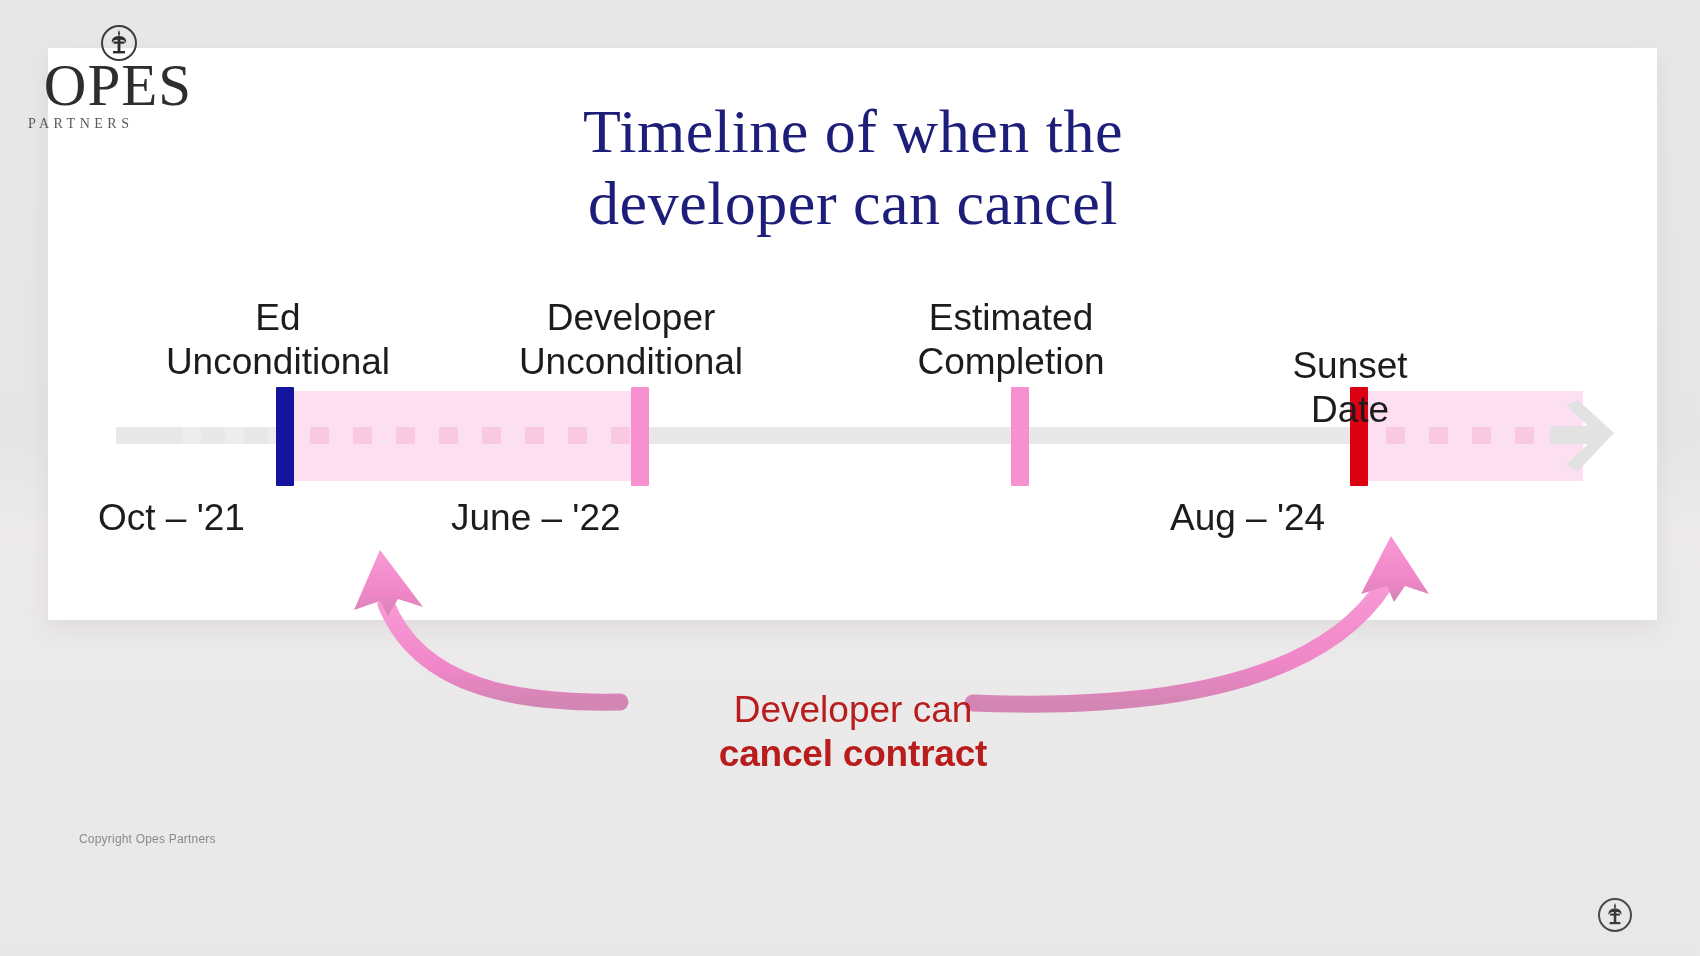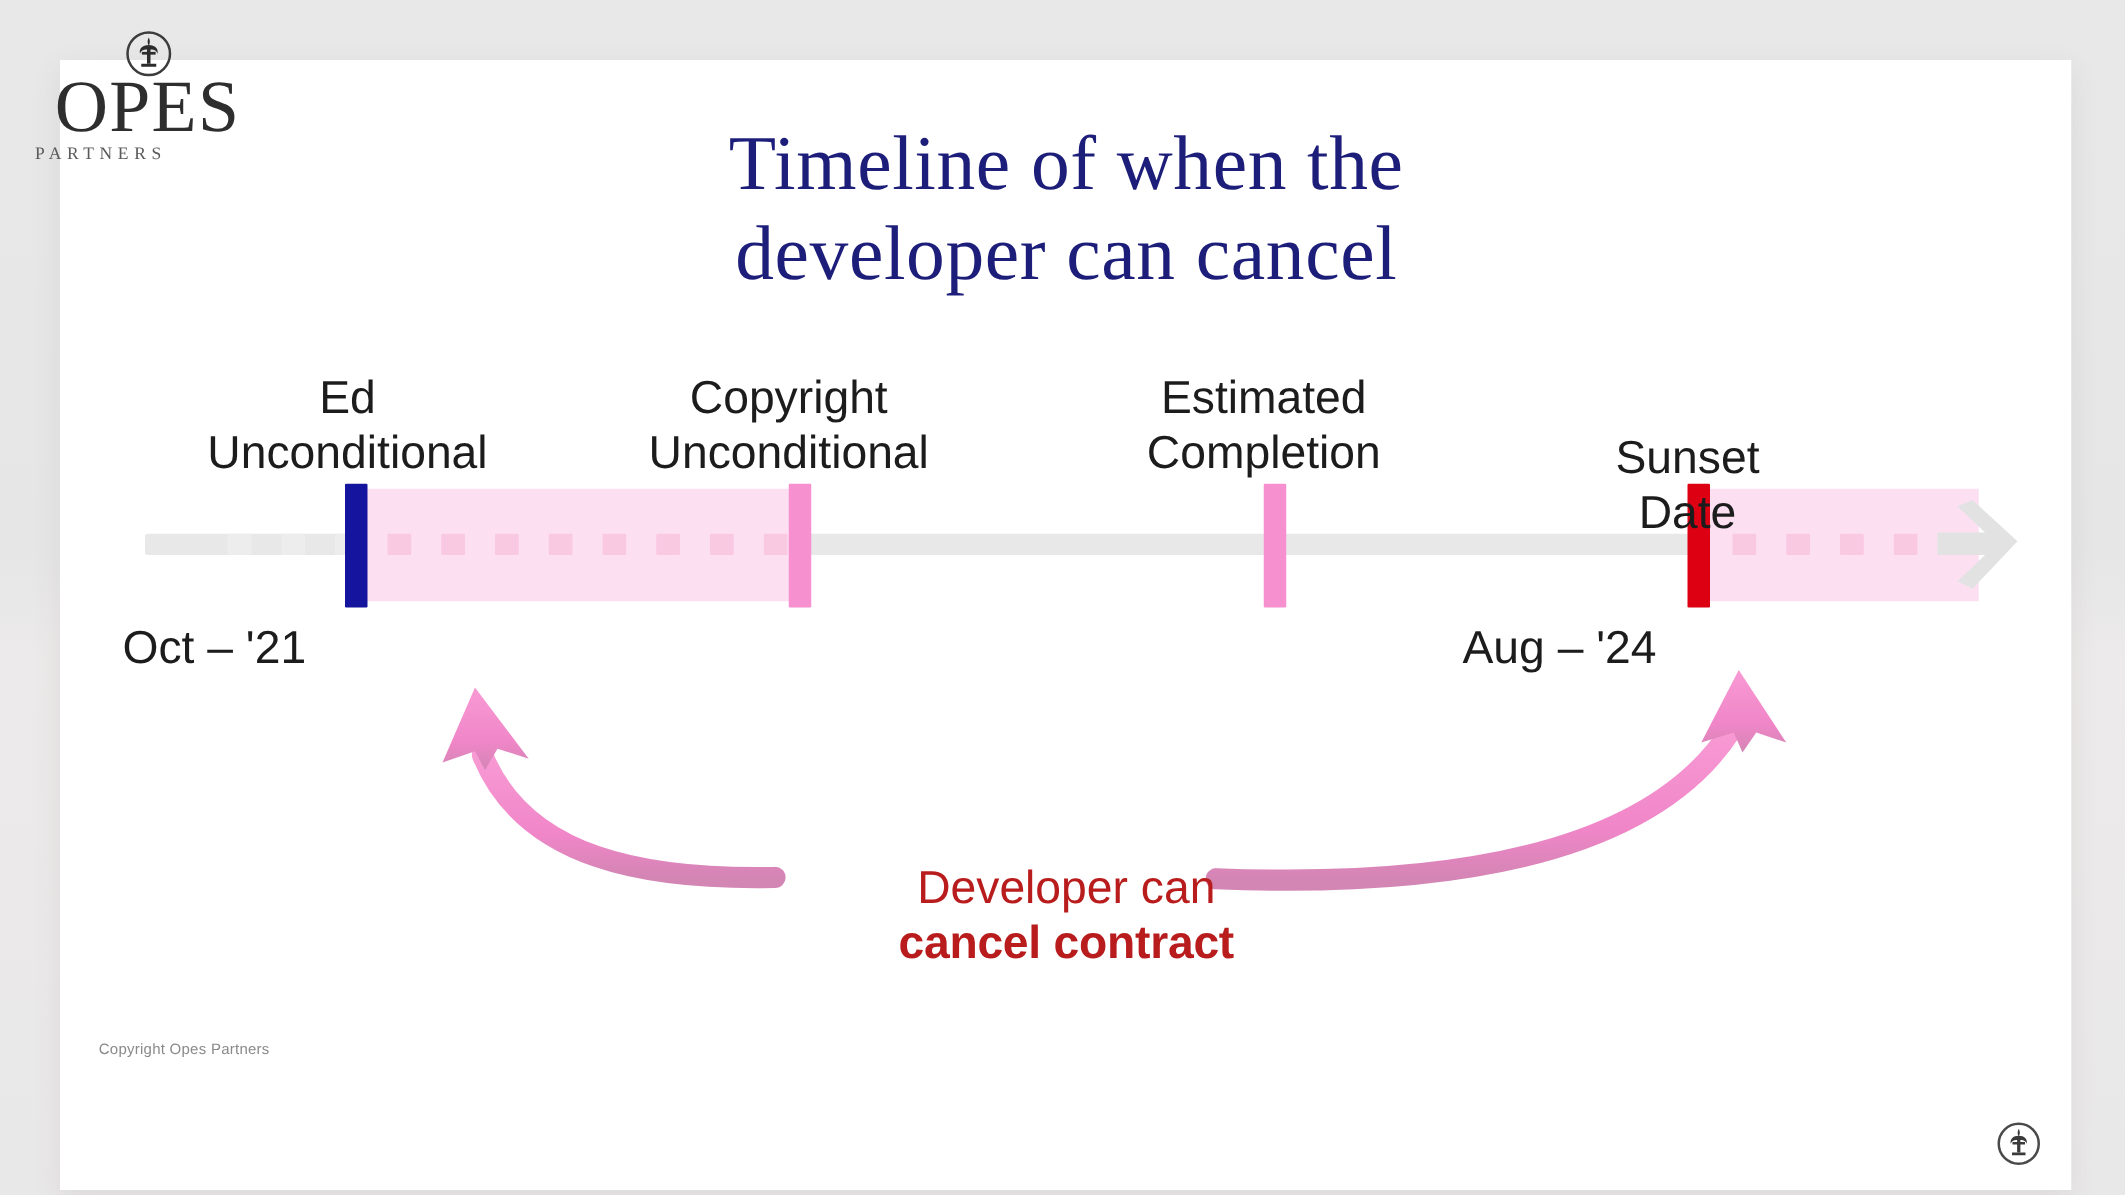--- a/index.html
+++ b/index.html
@@ -21,21 +21,21 @@
     inset: 0;
     background: linear-gradient(180deg, #e8e8e8 0%, #e6e6e6 46%, #eceaea 55%, #e9e8e8 100%);
   }
 
   
   #slide {
     position: absolute;
     left: 48px;
     top: 48px;
     width: 1609px;
-    height: 904px;
+    height: 572px;
     background: #ffffff;
     box-shadow: 0 8px 22px rgba(120, 90, 95, 0.10);
   }
 
   
   #logo {
     position: absolute;
     left: 28px;
     top: 24px;
     width: 180px;
@@ -268,28 +268,29 @@
       <div class="marker red" style="left:1302px;"></div>
 
       <div class="end-arrow">
         <svg width="70" height="76" viewBox="0 0 70 76">
           <path d="M2 28 H40 L18 7 L30 2 L66 35 L30 73 L18 67 L40 46 H2 Z" fill="#e2e2e2"></path>
         </svg>
       </div>
 
       <div class="ms-label" style="left:40px;  width:380px;">Ed
 Unconditional</div>
-      <div class="ms-label" style="left:393px; width:380px;">Copyright
+      <div class="ms-label" style="left:393px; width:380px;">Developer
 Unconditional</div>
       <div class="ms-label" style="left:783px; width:360px;">Estimated
 Completion</div>
       <div class="ms-label" style="left:1122px;width:360px;margin-top:48px;">Sunset
 Date</div>
 
       <div class="ms-date" style="left:50px;  width:360px;">Oct – '21</div>
+      <div class="ms-date" style="left:403px; width:360px;">June – '22</div>
       <div class="ms-date" style="left:1122px;width:360px;">Aug – '24</div>
     </div>
 
     <svg id="curve-layer" viewBox="0 0 1609 746">
       <defs>
         <linearGradient id="gPink" x1="0" y1="0" x2="0" y2="1">
           <stop offset="0%" stop-color="#f89ad4"></stop>
           <stop offset="65%" stop-color="#f086c8"></stop>
           <stop offset="100%" stop-color="#d385b4"></stop>
         </linearGradient>

